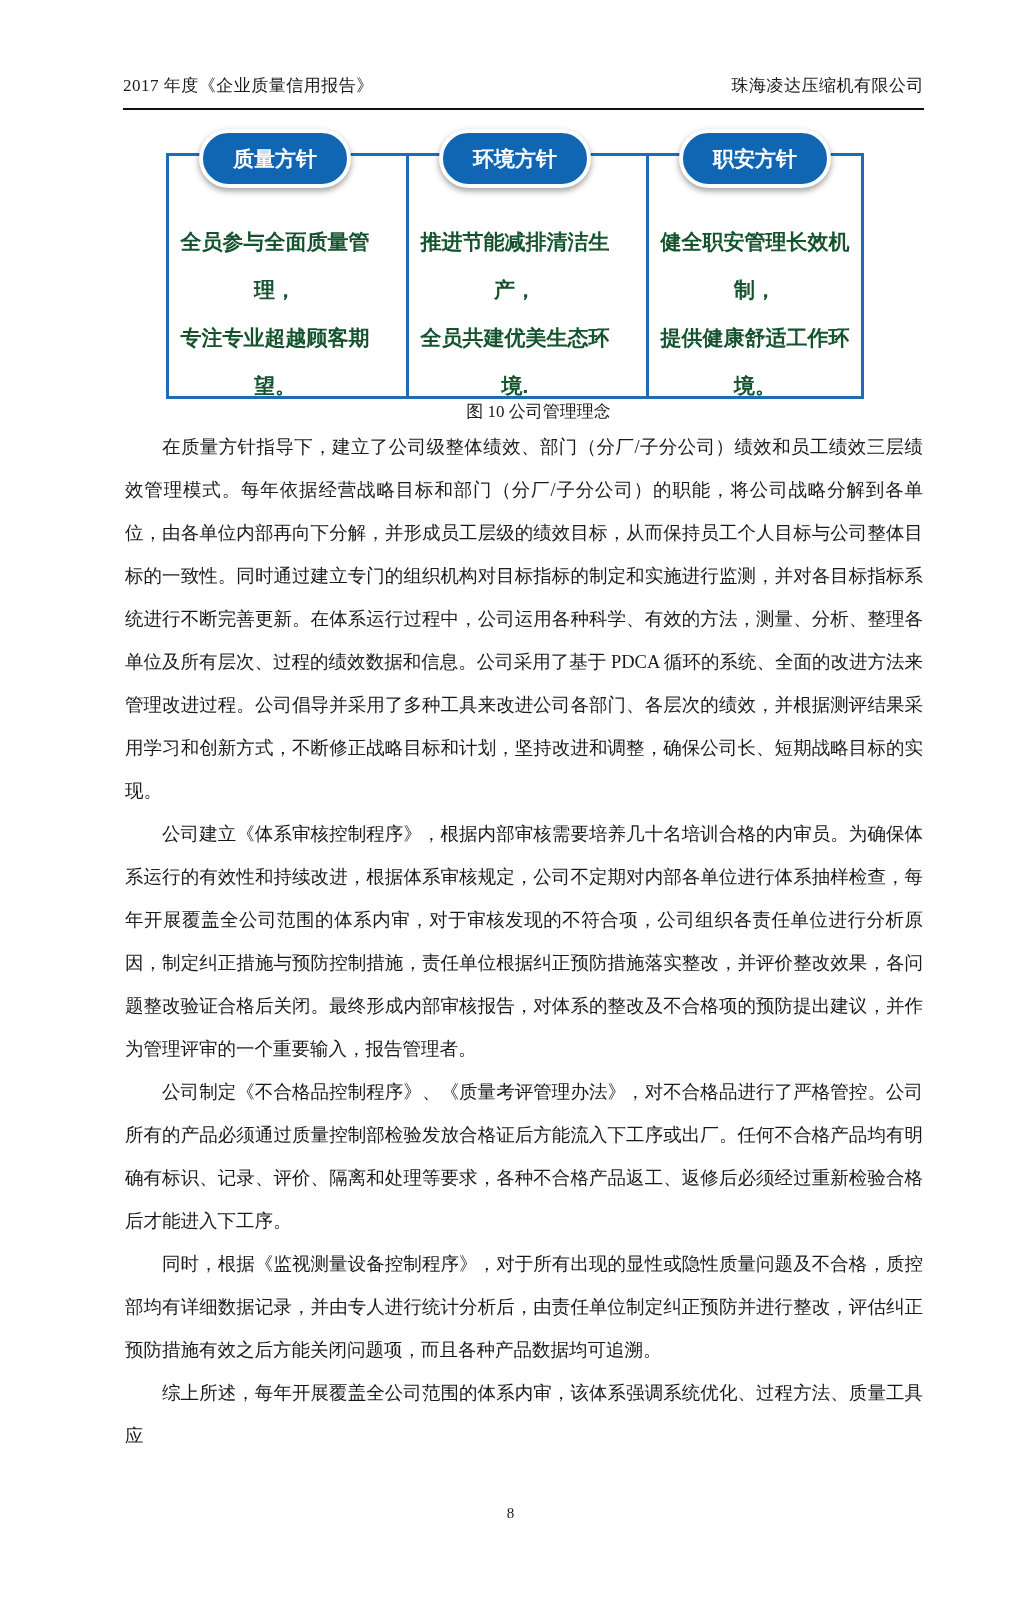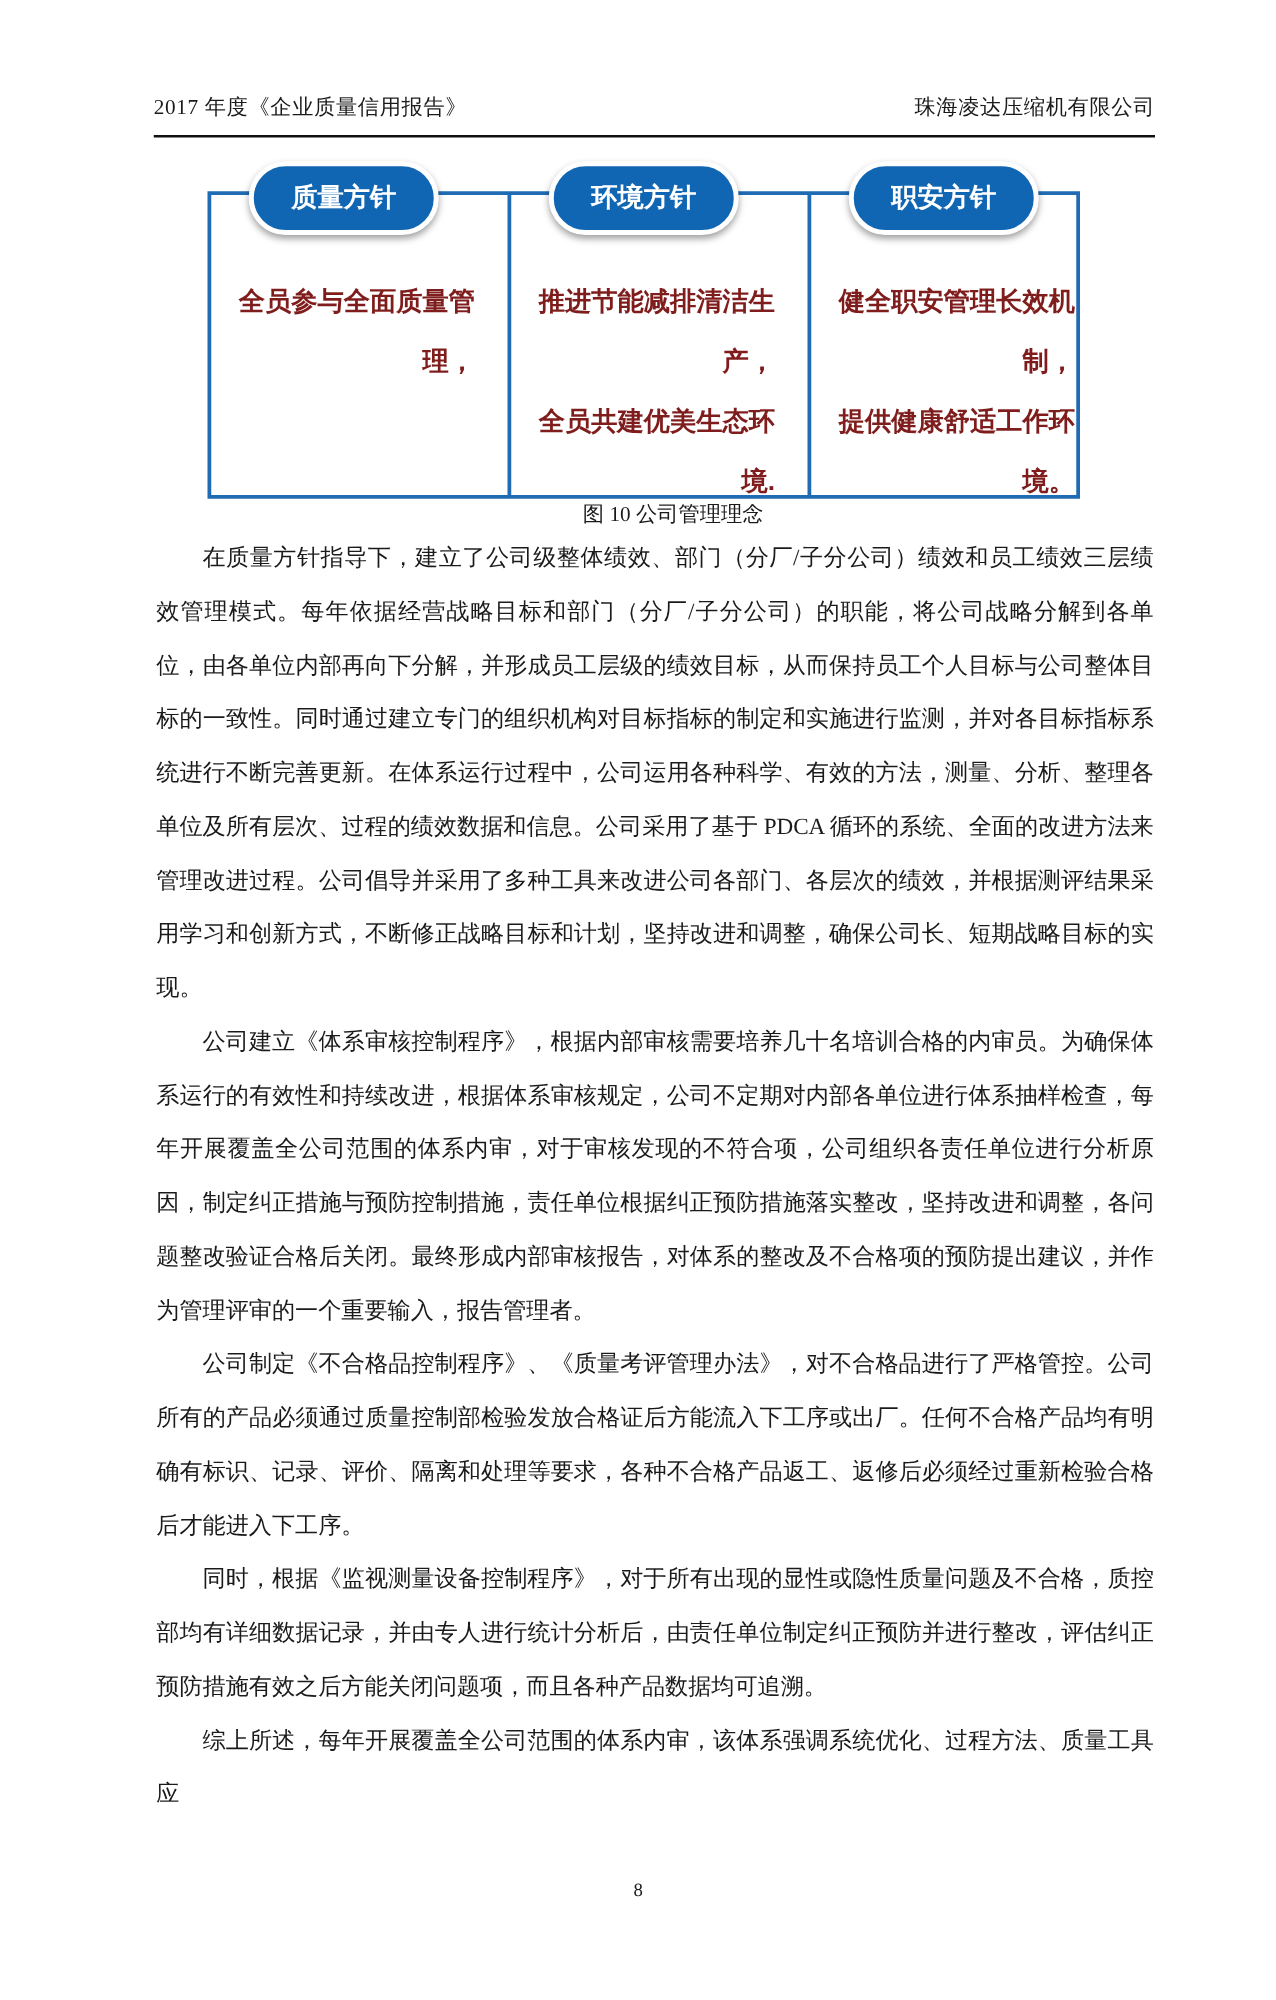--- a/index.html
+++ b/index.html
@@ -30,23 +30,23 @@
     position:absolute; top:-27px; left:50%; transform:translateX(-50%);
     background:var(--pill-blue,#1066b3); color:#ffffff;
     border:4px solid #ffffff; border-radius:32px;
     box-shadow:0 3px 6px rgba(0,0,0,0.38);
     font-family:"Liberation Sans","DejaVu Sans",sans-serif;
     font-weight:bold; font-size:21px; line-height:1;
     padding:15px 30px; white-space:nowrap;
   }
   .figtext {
     position:absolute; top:62px; left:1px; right:1px;
-    text-align:right;
+    text-align:center;
     font-family:"Liberation Sans","DejaVu Sans",sans-serif;
-    font-weight:900; font-size:21px; line-height:48px; color:#7f1d1d;
+    font-weight:900; font-size:21px; line-height:48px; color:#14532d;
   }
   .caption {
     position:absolute; top:400px; left:0; width:100%;
     text-align:center; font-size:17px; color:#1a1a1a;padding-left:28px;
   }
   
   .bodytext {
     position:absolute; top:426px; left:112px; width:798px;
     font-size:18.5px; line-height:43px; text-align:justify;
     text-justify:inter-ideograph; color:#1a1a1a;
@@ -71,20 +71,21 @@
     <span>2017 年度《企业质量信用报告》</span>
     <span>珠海凌达压缩机有限公司</span>
   </div>
   <div class="header-rule"></div>
 
   <div class="figure">
     <div class="figcol first">
       <div class="pill">质量方针</div>
       <div class="figtext">
         <div>全员参与全面质量管理，</div>
+        <div>专注专业超越顾客期望。</div>
       </div>
     </div>
     <div class="figcol">
       <div class="pill">环境方针</div>
       <div class="figtext">
         <div>推进节能减排清洁生产，</div>
         <div>全员共建优美生态环境.</div>
       </div>
     </div>
     <div class="figcol">
@@ -93,21 +94,21 @@
         <div>健全职安管理长效机制，</div>
         <div>提供健康舒适工作环境。</div>
       </div>
     </div>
   </div>
 
   <div class="caption">图 10 公司管理理念</div>
 
   <div class="bodytext">
     <p>在质量方针指导下，建立了公司级整体绩效、部门（分厂/子分公司）绩效和员工绩效三层绩效管理模式。每年依据经营战略目标和部门（分厂/子分公司）的职能，将公司战略分解到各单位，由各单位内部再向下分解，并形成员工层级的绩效目标，从而保持员工个人目标与公司整体目标的一致性。同时通过建立专门的组织机构对目标指标的制定和实施进行监测，并对各目标指标系统进行不断完善更新。在体系运行过程中，公司运用各种科学、有效的方法，测量、分析、整理各单位及所有层次、过程的绩效数据和信息。公司采用了基于 PDCA 循环的系统、全面的改进方法来管理改进过程。公司倡导并采用了多种工具来改进公司各部门、各层次的绩效，并根据测评结果采用学习和创新方式，不断修正战略目标和计划，坚持改进和调整，确保公司长、短期战略目标的实现。</p>
-    <p>公司建立《体系审核控制程序》，根据内部审核需要培养几十名培训合格的内审员。为确保体系运行的有效性和持续改进，根据体系审核规定，公司不定期对内部各单位进行体系抽样检查，每年开展覆盖全公司范围的体系内审，对于审核发现的不符合项，公司组织各责任单位进行分析原因，制定纠正措施与预防控制措施，责任单位根据纠正预防措施落实整改，坚持改进和调整，各问题整改验证合格后关闭。最终形成内部审核报告，对体系的整改及不合格项的预防提出建议，并作为管理评审的一个重要输入，报告管理者。</p>
+    <p>公司建立《体系审核控制程序》，根据内部审核需要培养几十名培训合格的内审员。为确保体系运行的有效性和持续改进，根据体系审核规定，公司不定期对内部各单位进行体系抽样检查，每年开展覆盖全公司范围的体系内审，对于审核发现的不符合项，公司组织各责任单位进行分析原因，制定纠正措施与预防控制措施，责任单位根据纠正预防措施落实整改，并评价整改效果，各问题整改验证合格后关闭。最终形成内部审核报告，对体系的整改及不合格项的预防提出建议，并作为管理评审的一个重要输入，报告管理者。</p>
     <p>公司制定《不合格品控制程序》、《质量考评管理办法》，对不合格品进行了严格管控。公司所有的产品必须通过质量控制部检验发放合格证后方能流入下工序或出厂。任何不合格产品均有明确有标识、记录、评价、隔离和处理等要求，各种不合格产品返工、返修后必须经过重新检验合格后才能进入下工序。</p>
     <p>同时，根据《监视测量设备控制程序》，对于所有出现的显性或隐性质量问题及不合格，质控部均有详细数据记录，并由专人进行统计分析后，由责任单位制定纠正预防并进行整改，评估纠正预防措施有效之后方能关闭问题项，而且各种产品数据均可追溯。</p>
     <p>综上所述，每年开展覆盖全公司范围的体系内审，该体系强调系统优化、过程方法、质量工具应</p>
   </div>
 
   <div class="pagenum">8</div>
 
 </div>
 
 </body></html>

